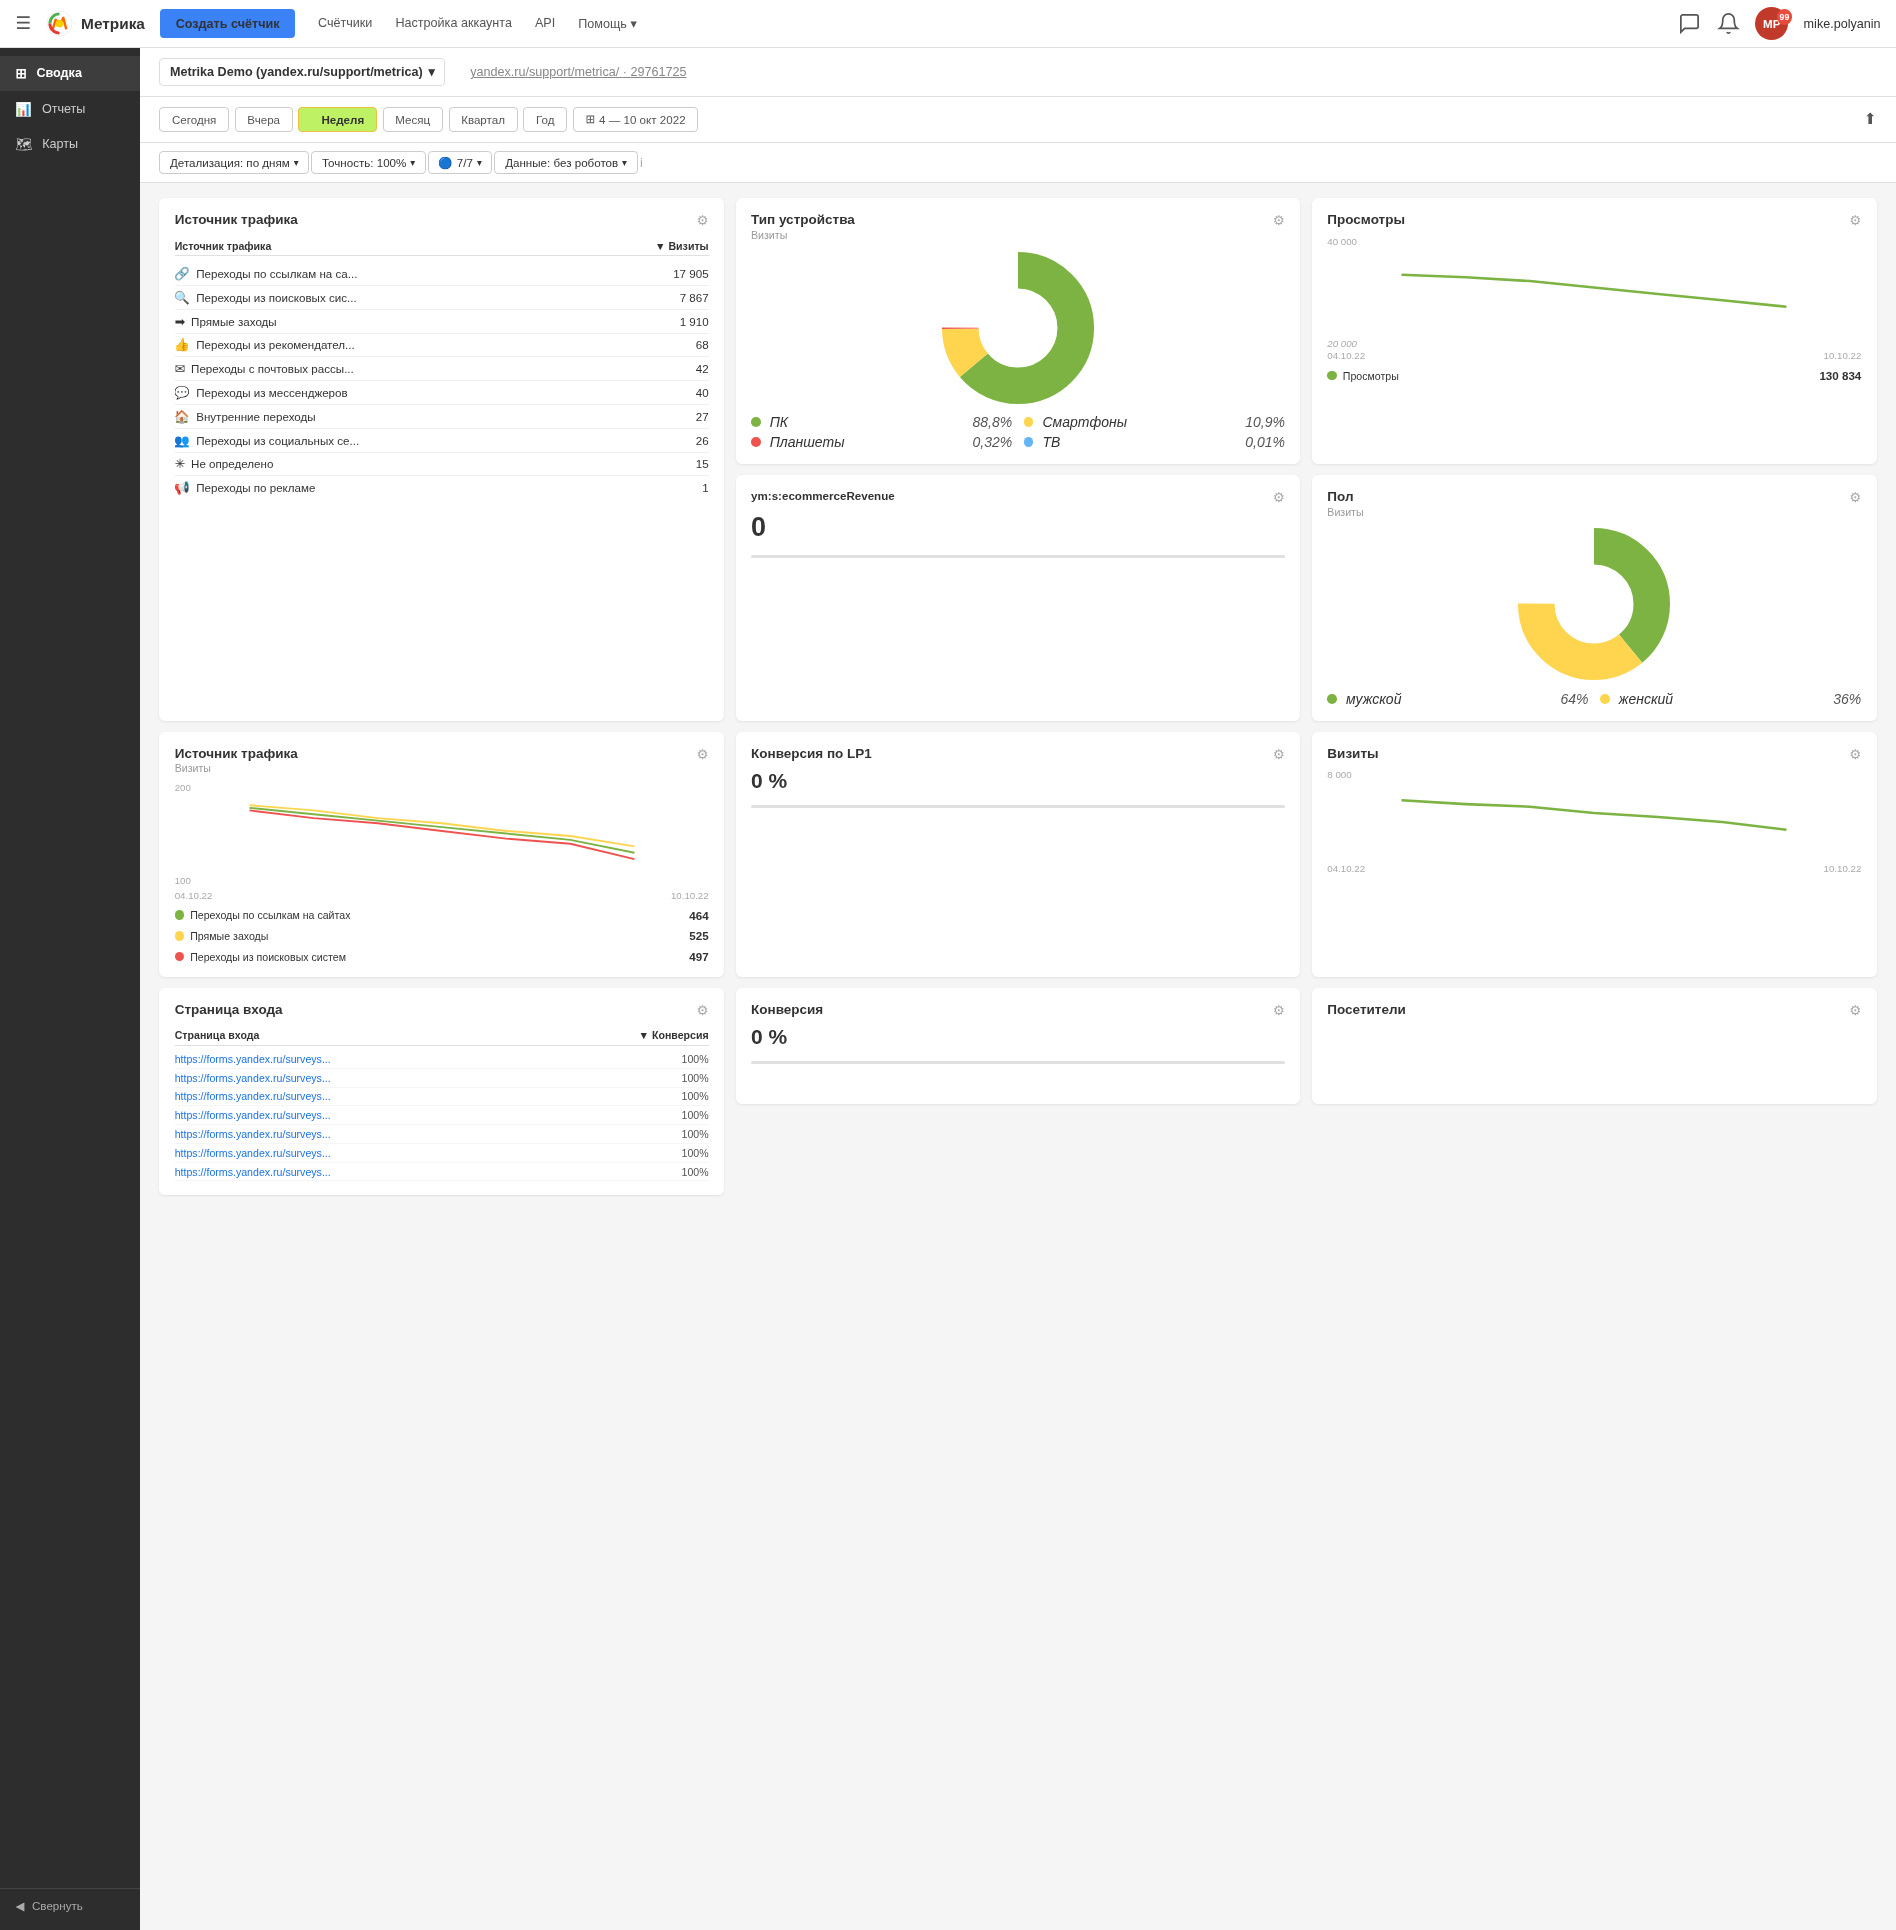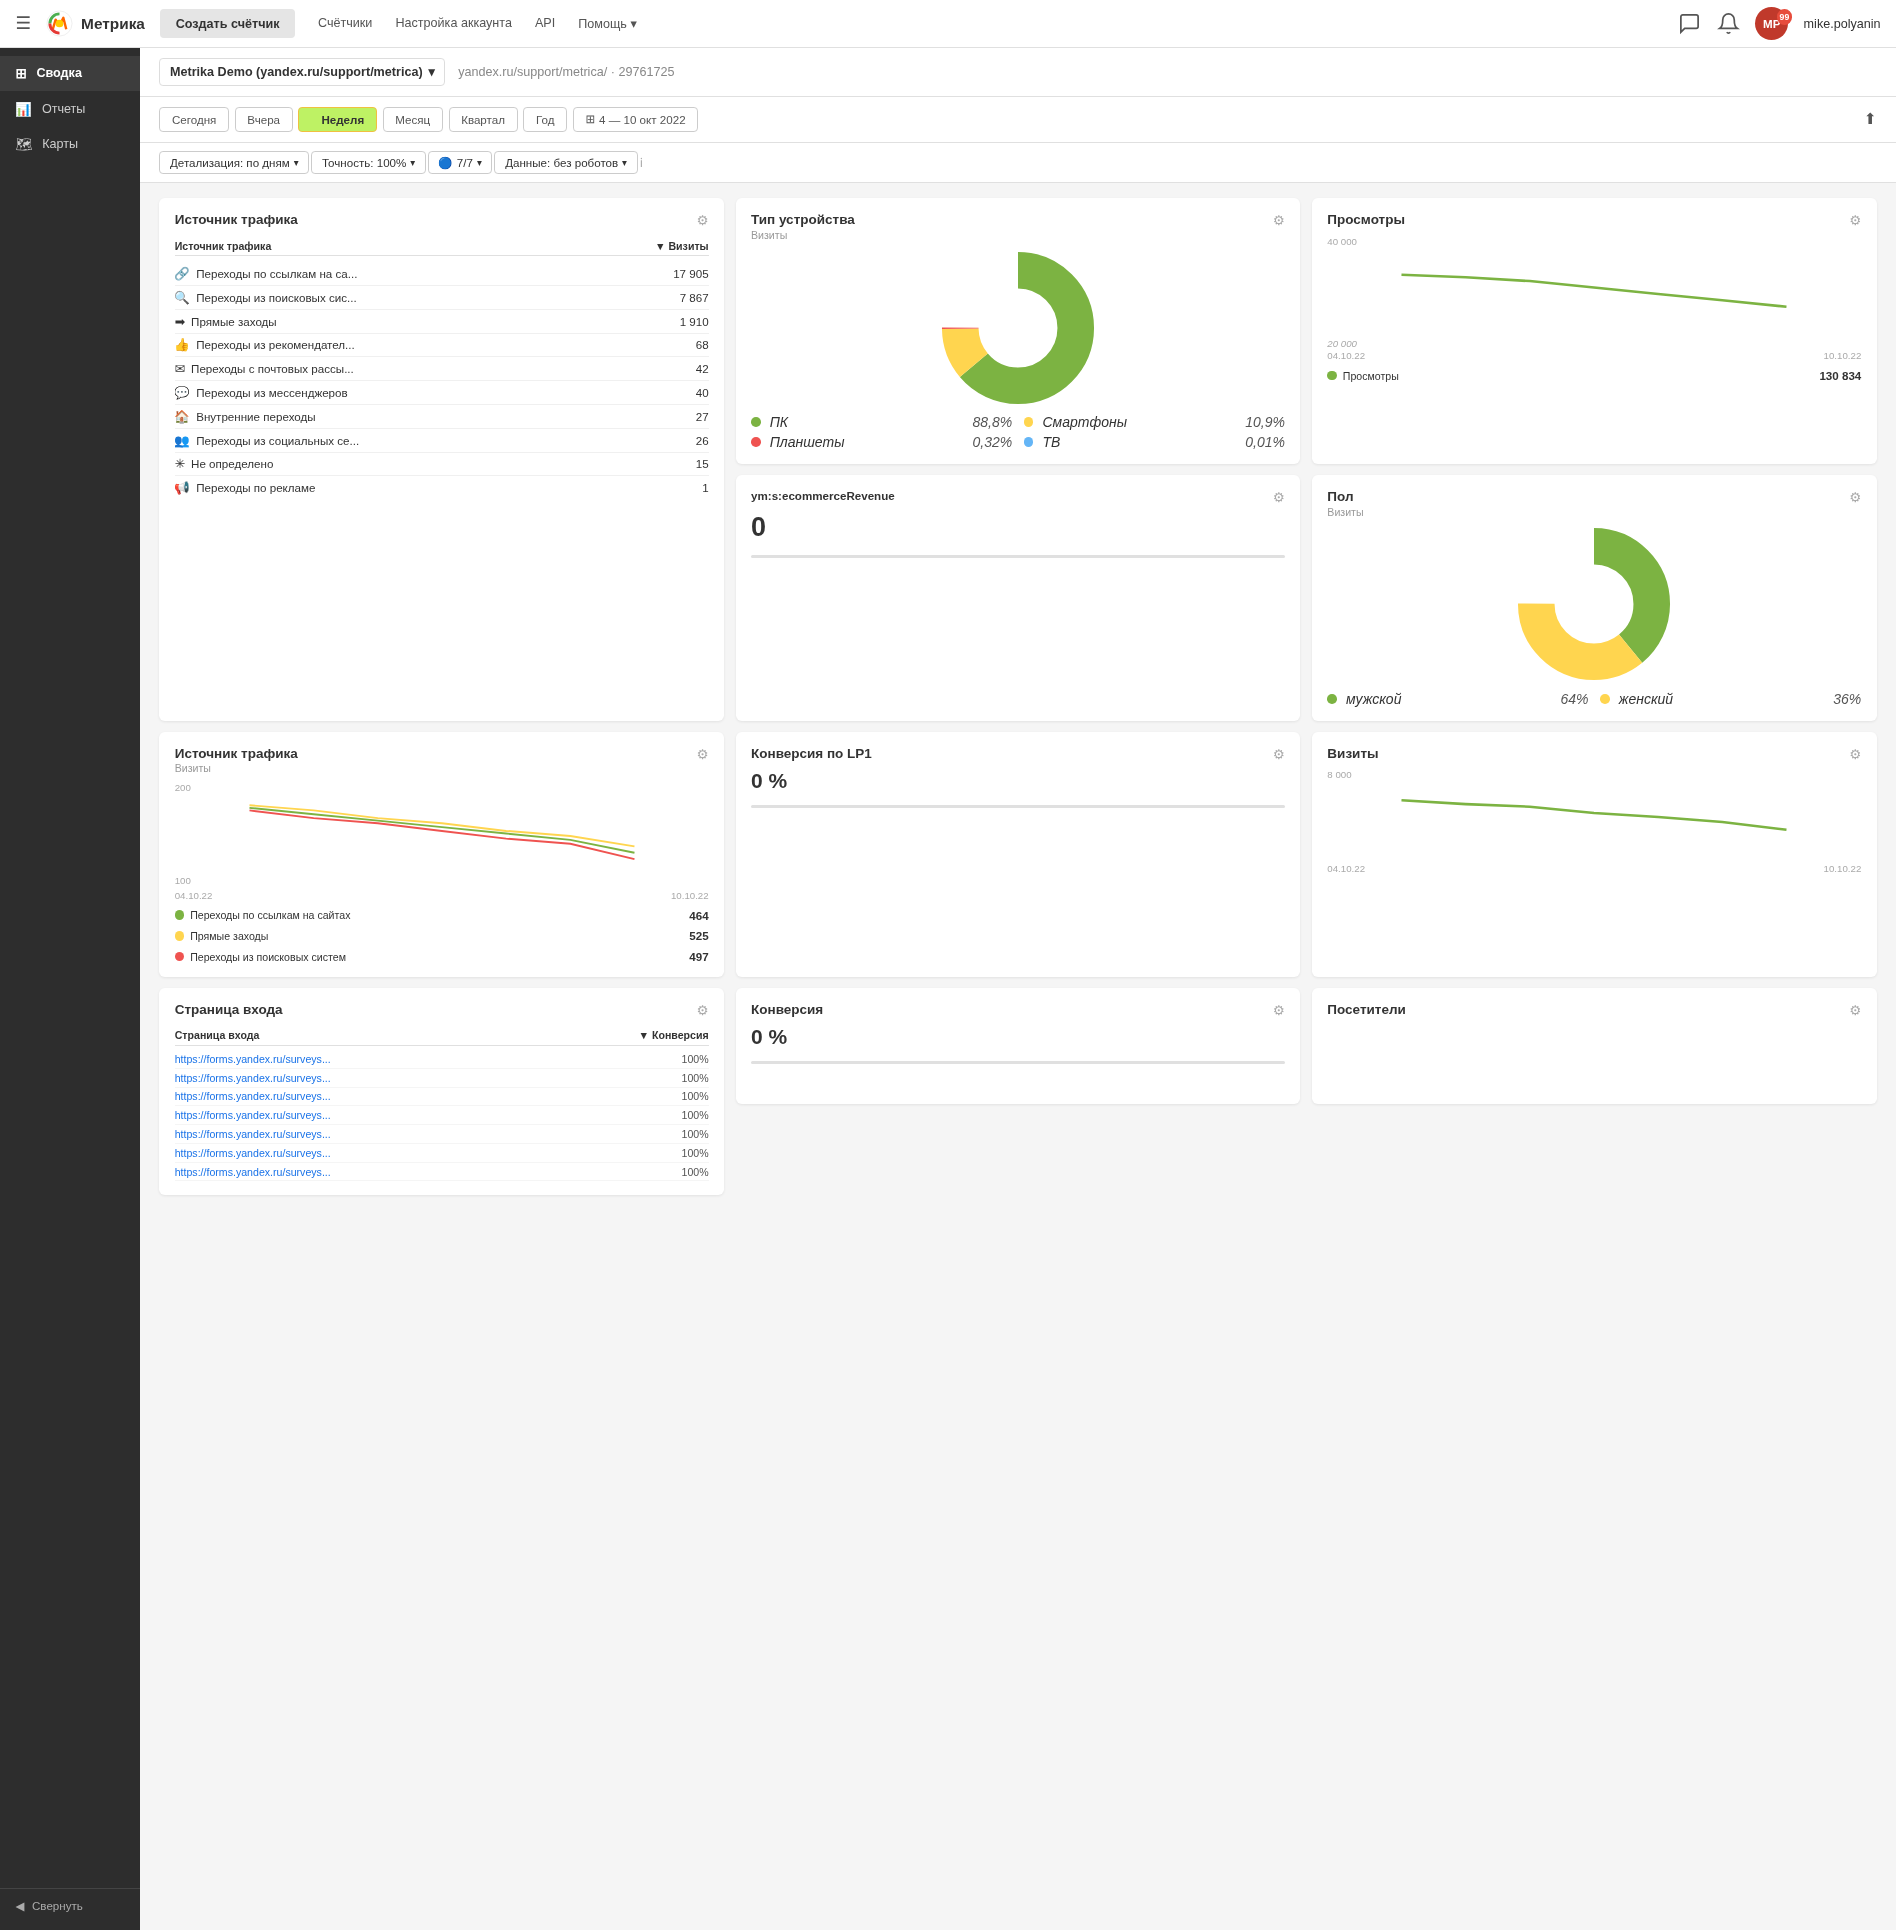--- a/index.html
+++ b/index.html
@@ -3,21 +3,21 @@
   <meta charset="utf-8">
   <style>
     * { box-sizing: border-box; margin: 0; padding: 0; }
     body { font-family: Arial, sans-serif; background: #f5f5f5; color: #333; font-size: 12.6px; display: flex; flex-direction: column; height: 100vh; overflow: hidden; }
 
     
     .header { background: #fff; display: flex; align-items: center; padding: 0 15.4px; height: 48px; border-bottom: 1px solid #e0e0e0; gap: 15.4px; z-index: 10; }
     .header-logo { display: flex; align-items: center; gap: 7.7px; font-weight: bold; font-size: 15.4px; color: #333; }
     .header-logo-icon { width: 27px; height: 27px; }
     .menu-icon { cursor: pointer; font-size: 17.4px; color: #555; }
-    .create-btn { background: #e5e5e5; color: #333; border: none; padding: 7.7px 15.4px; border-radius: 3.9px; font-weight: bold; cursor: pointer; font-size: 12.6px; white-space: nowrap; }
+    .create-btn { background: #3b82f6; color: #333; border: none; padding: 7.7px 15.4px; border-radius: 3.9px; font-weight: bold; cursor: pointer; font-size: 12.6px; white-space: nowrap; }
     .header-nav { display: flex; gap: 23px; margin-left: 7.7px; }
     .header-nav a { color: #555; text-decoration: none; font-size: 12.6px; }
     .header-right { margin-left: auto; display: flex; align-items: center; gap: 15.4px; }
     .header-icon { width: 23px; height: 23px; color: #555; cursor: pointer; }
     .avatar { width: 33px; height: 33px; border-radius: 50%; background: #c0392b; display: flex; align-items: center; justify-content: center; color: #fff; font-size: 11.6px; font-weight: bold; position: relative; cursor: pointer; }
     .avatar-badge { position: absolute; top: -3.9px; right: -3.9px; background: #e74c3c; color: #fff; border-radius: 50%; width: 15.4px; height: 15.4px; font-size: 8.7px; display: flex; align-items: center; justify-content: center; margin-top: 6px; }
     .username { font-size: 12.6px; color: #333; }
 
     
     .main-layout { display: flex; flex: 1; overflow: hidden; }
@@ -29,21 +29,21 @@
     .sidebar-icon { font-size: 13.5px; }
     .sidebar-bottom { margin-top: auto; }
     .sidebar-collapse { display: flex; align-items: center; gap: 7.7px; padding: 9.7px 15.4px; cursor: pointer; color: #aaa; font-size: 11.6px; border-top: 1px solid #444; }
 
     
     .content { flex: 1; overflow-y: auto; padding: 0; background: #f5f5f5; }
 
     
     .toolbar { background: #fff; padding: 9.7px 19.3px; border-bottom: 1px solid #e0e0e0; display: flex; align-items: center; gap: 7.7px; flex-wrap: wrap; }
     .account-selector { display: flex; align-items: center; gap: 5.8px; font-size: 12.6px; font-weight: bold; color: #333; cursor: pointer; padding: 5.8px 9.7px; border: 1px solid #ddd; border-radius: 3.9px; }
-    .account-url { color: #888; font-size: 12.6px; margin-left: 5px; }
+    .account-url { color: #888; font-size: 12.6px; margin-left: 17px; text-decoration: underline; }
 
     
     .date-filters { padding: 9.7px 19.3px; background: #fff; border-bottom: 1px solid #e0e0e0; display: flex; align-items: center; gap: 5.8px; flex-wrap: wrap; }
     .filter-btn { padding: 4.8px 11.6px; border: 1px solid #ccc; border-radius: 3.9px; background: #fff; cursor: pointer; font-size: 11.6px; color: #555; }
     .filter-btn.active { background: #bef264; border-color: #f0c040; font-weight: bold; color: #333; padding-left: 22px; }
     .date-range-btn { padding: 4.8px 11.6px; border: 1px solid #ccc; border-radius: 3.9px; background: #fff; cursor: pointer; font-size: 11.6px; color: #555; display: flex; align-items: center; gap: 3.9px; }
     .export-btn { margin-left: auto; background: none; border: none; cursor: pointer; font-size: 15.4px; color: #555; }
 
     
     .detail-filters { padding: 7.7px 19.3px; background: #fff; border-bottom: 1px solid #e0e0e0; display: flex; align-items: center; gap: 2px; }

